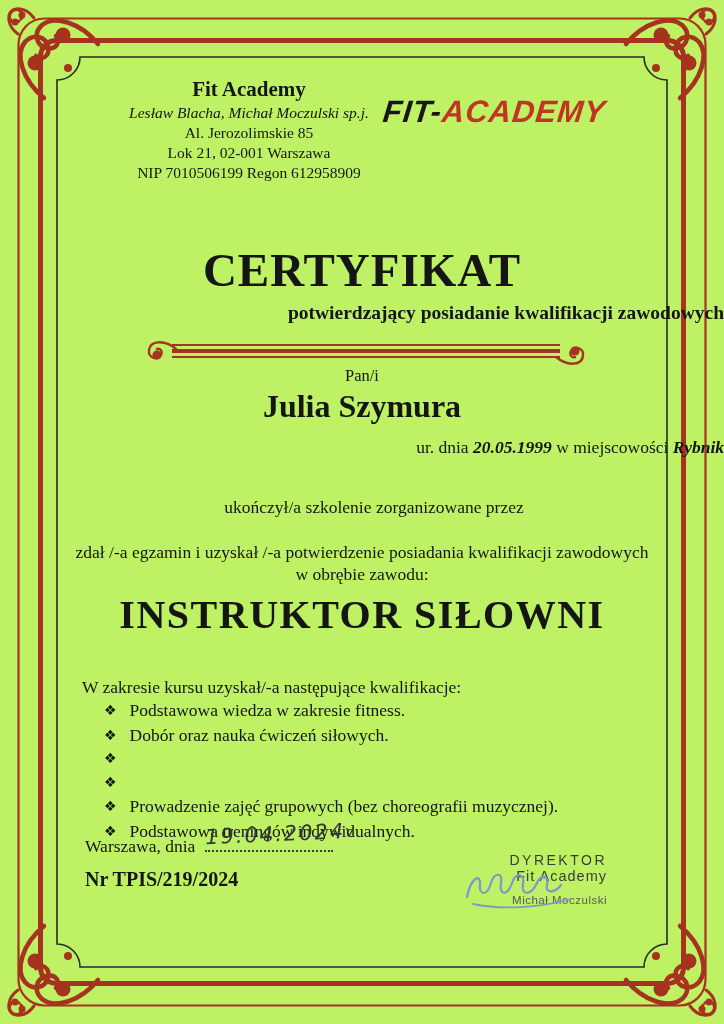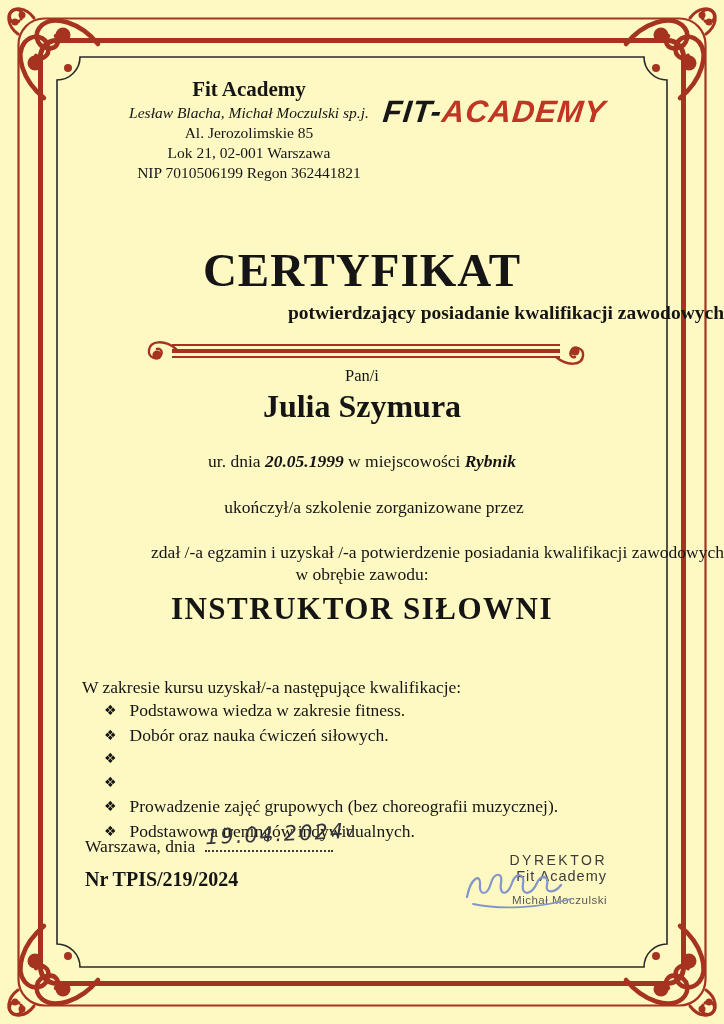--- a/index.html
+++ b/index.html
@@ -1,18 +1,18 @@
 <!DOCTYPE html>
 <html lang="pl"><head>
 <meta charset="utf-8">
 <style>
   html,body { margin:0; padding:0; background:#e8e8e8; }
   .page {
     position:relative; width:724px; height:1024px; margin:0 auto;
-    background:#fef9c3; color:#151515;
+    background:#bef264; color:#151515;
     font-family:"Liberation Serif", serif; overflow:hidden;
   }
   .abs { position:absolute; }
   .center { left:0; right:0; text-align:center; }
 
   
   .frame { position:absolute; inset:0; width:724px; height:1024px; }
 
   
   .company { left:85px; top:76px; width:328px; text-align:center; line-height:20px; font-size:15.5px; }
@@ -27,28 +27,28 @@
   .logo .lg-red   { color:#c13524; }
 
   
   .cert-title { top:243px; font-size:47px; font-weight:bold; letter-spacing:1px; }
   .cert-sub   { top:302px; font-size:19.5px; font-weight:bold;text-align:right; }
 
   .divider { left:142px; top:338px; }
 
   .salutation { top:366px; font-size:16.5px; }
   .recipient  { top:388px; font-size:32px; font-weight:bold; }
-  .birthline  { top:451px; font-size:17.5px; }
+  .birthline  { top:437px; font-size:17.5px;text-align:right; }
   .birthline .b-em { font-weight:bold; font-style:italic; }
 
   .t-line1 { top:497px; font-size:17.5px;padding-left:24px; }
   .t-org   { top:520px; font-size:17.5px; font-weight:bold; }
-  .t-line2 { top:542px; font-size:17.5px;text-align:right; }
+  .t-line2 { top:542px; font-size:17.5px; }
   .t-line3 { top:564px; font-size:17.5px; }
-  .profession { top:591px; font-size:31px; font-weight:bold; letter-spacing:1.5px; }
+  .profession { top:591px; font-size:40px; font-weight:bold; letter-spacing:1.5px; }
 
   .qual-head { left:82px; top:677px; font-size:17.5px; }
   .qual-list { left:104px; top:699px; margin:0; padding:0; list-style:none; }
   .qual-list li { display:flex; align-items:baseline; font-size:17.5px; line-height:23.5px; }
   .qual-list .bullet { font-size:14px; margin-right:13px; position:relative; top:-1px; }
 
   .date-line { left:85px; top:831px; font-size:17.5px; }
   .date-dotted {
     display:inline-block; position:relative; margin-left:5px;
     width:128px; height:19px; border-bottom:2.5px dotted #3a3a3a; vertical-align:baseline;
@@ -97,21 +97,21 @@
     <use href="#orn" transform="translate(724,0) scale(-1,1)"></use>
     <use href="#orn" transform="translate(0,1024) scale(1,-1)"></use>
     <use href="#orn" transform="translate(724,1024) scale(-1,-1)"></use>
   </svg>
 
   <div class="abs company">
     <div class="co-name">Fit Academy</div>
     <div class="co-partners">Lesław Blacha, Michał Moczulski sp.j.</div>
     <div>Al. Jerozolimskie 85</div>
     <div>Lok 21, 02-001 Warszawa</div>
-    <div>NIP 7010506199 Regon 362441821</div>
+    <div>NIP 7010506199 Regon 612958909</div>
   </div>
 
   <div class="abs logo">
     <span class="lg-black">FIT-</span><span class="lg-red">ACADEMY</span>
   </div>
 
   <div class="abs center cert-title">CERTYFIKAT</div>
   <div class="abs center cert-sub">potwierdzający posiadanie kwalifikacji zawodowych</div>
 
   <svg class="abs divider" width="448" height="30" viewBox="0 0 448 30" xmlns="http://www.w3.org/2000/svg" aria-hidden="true">

